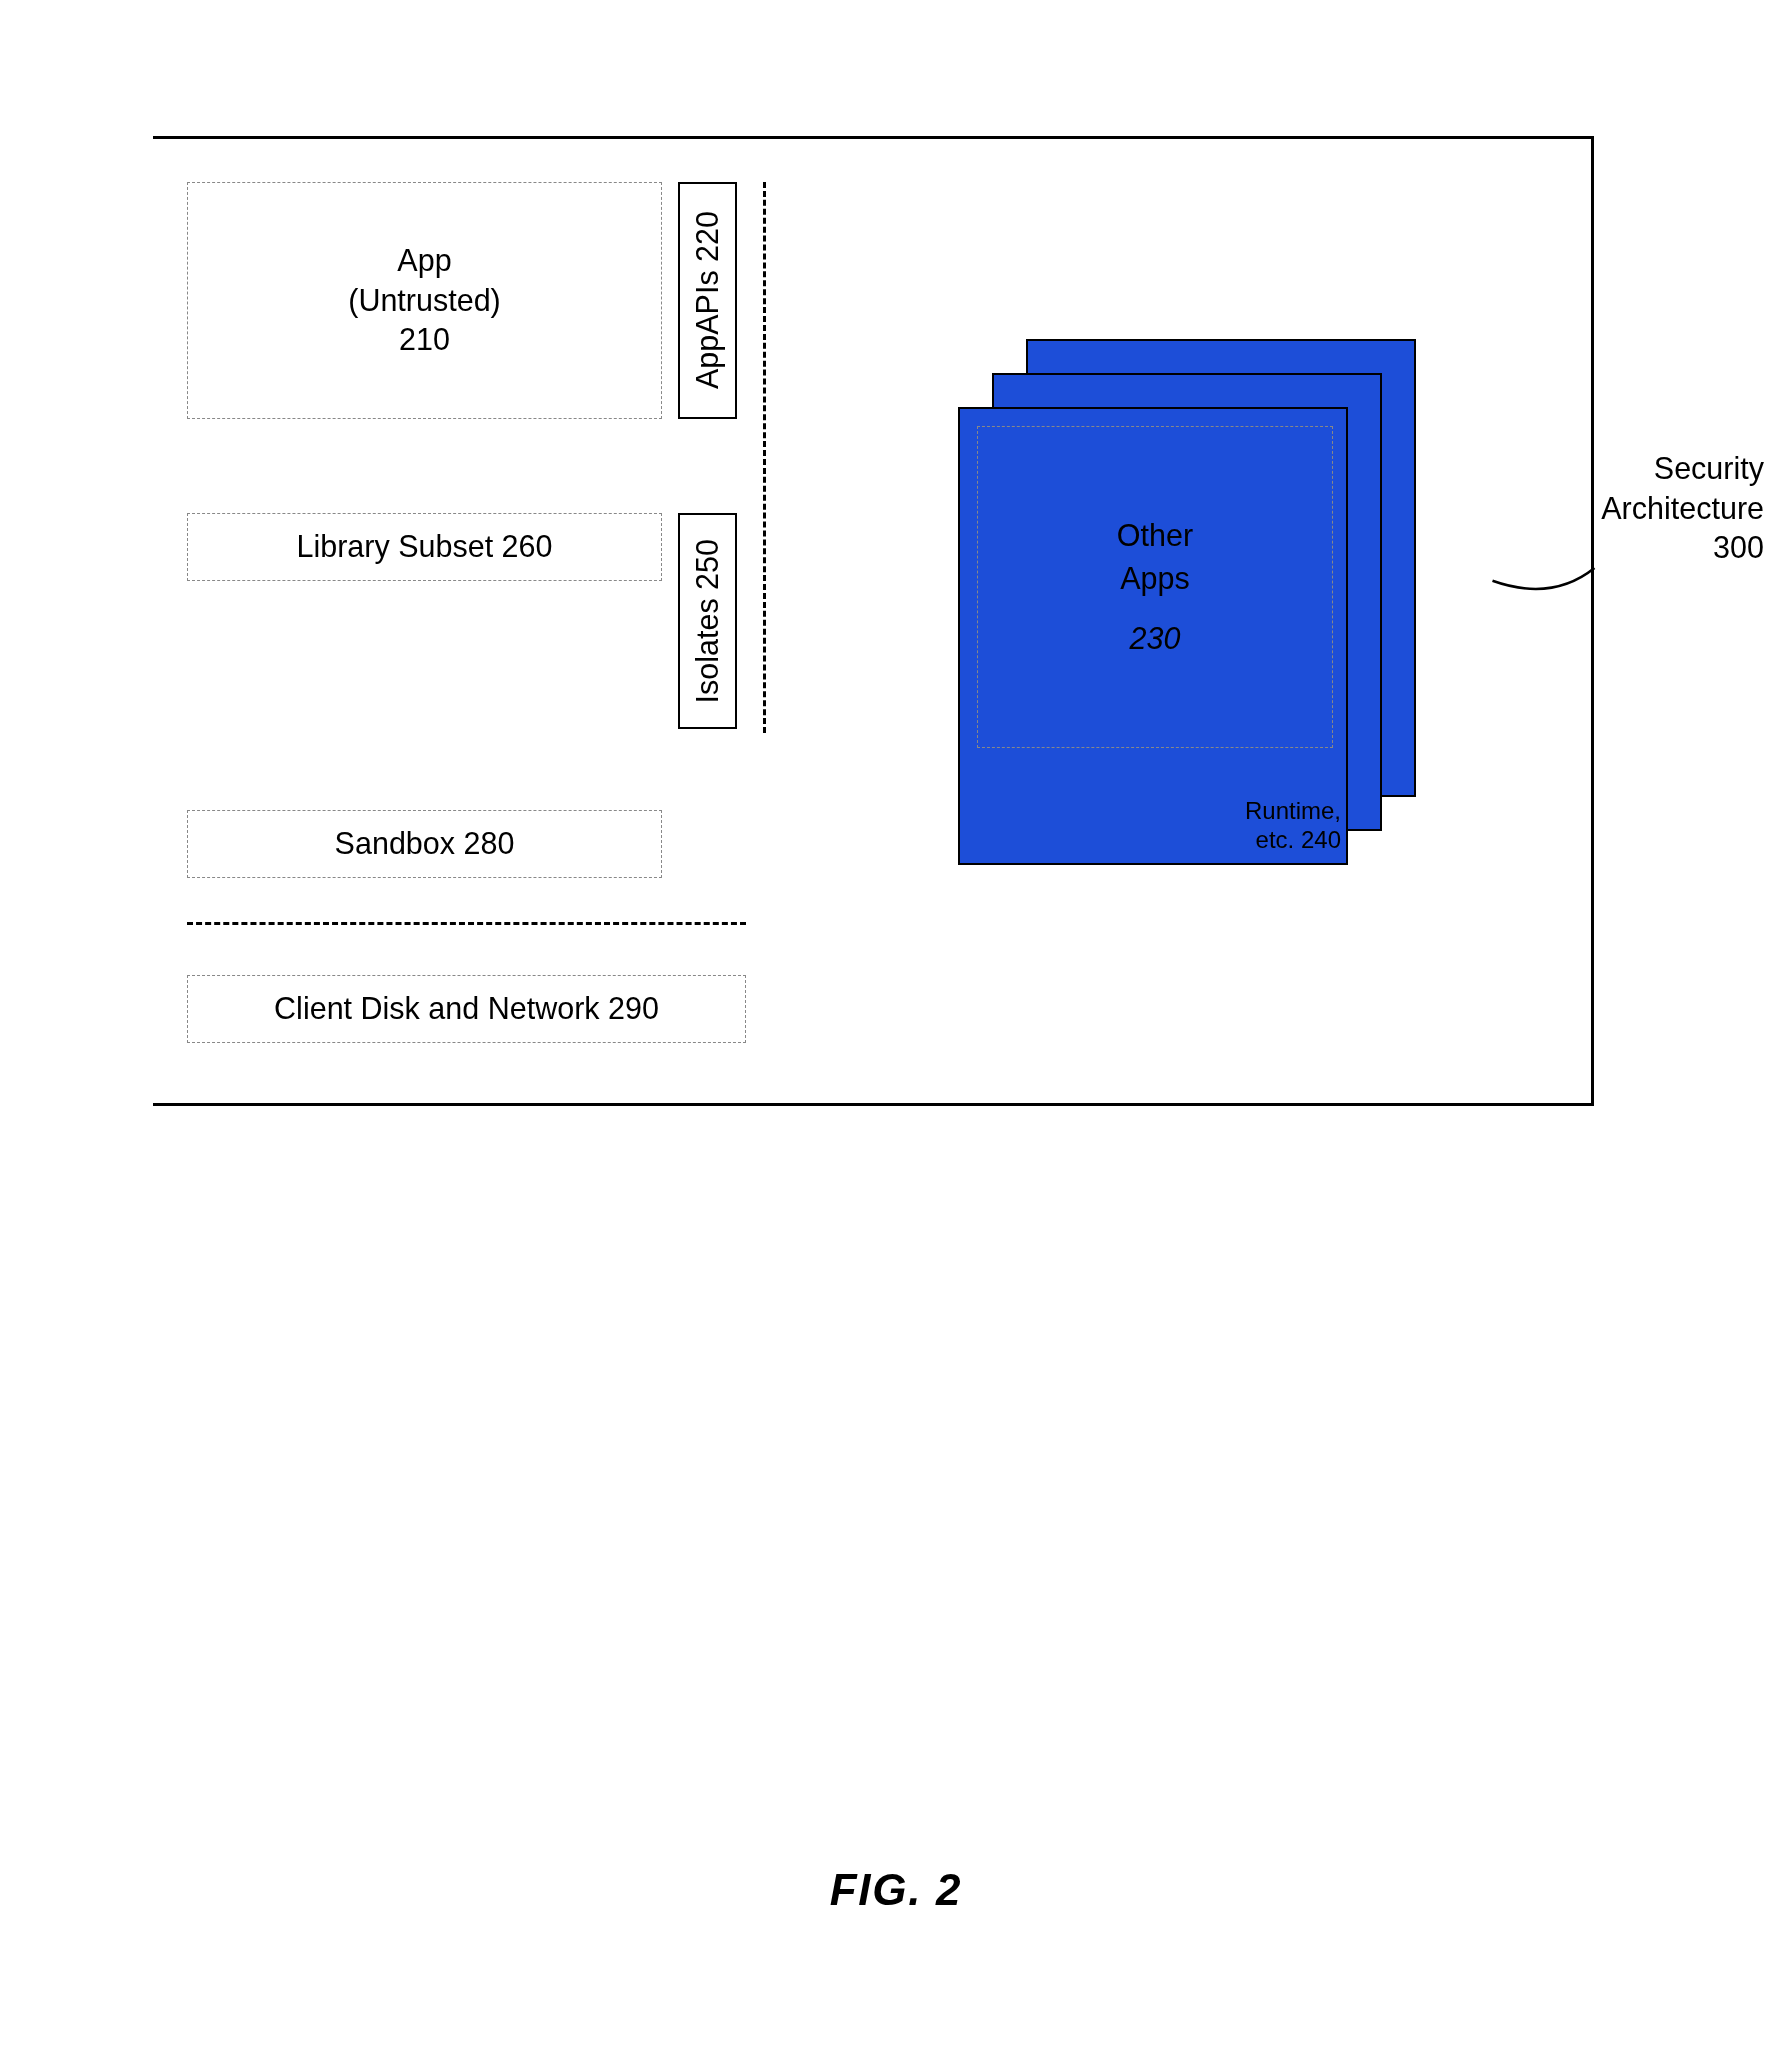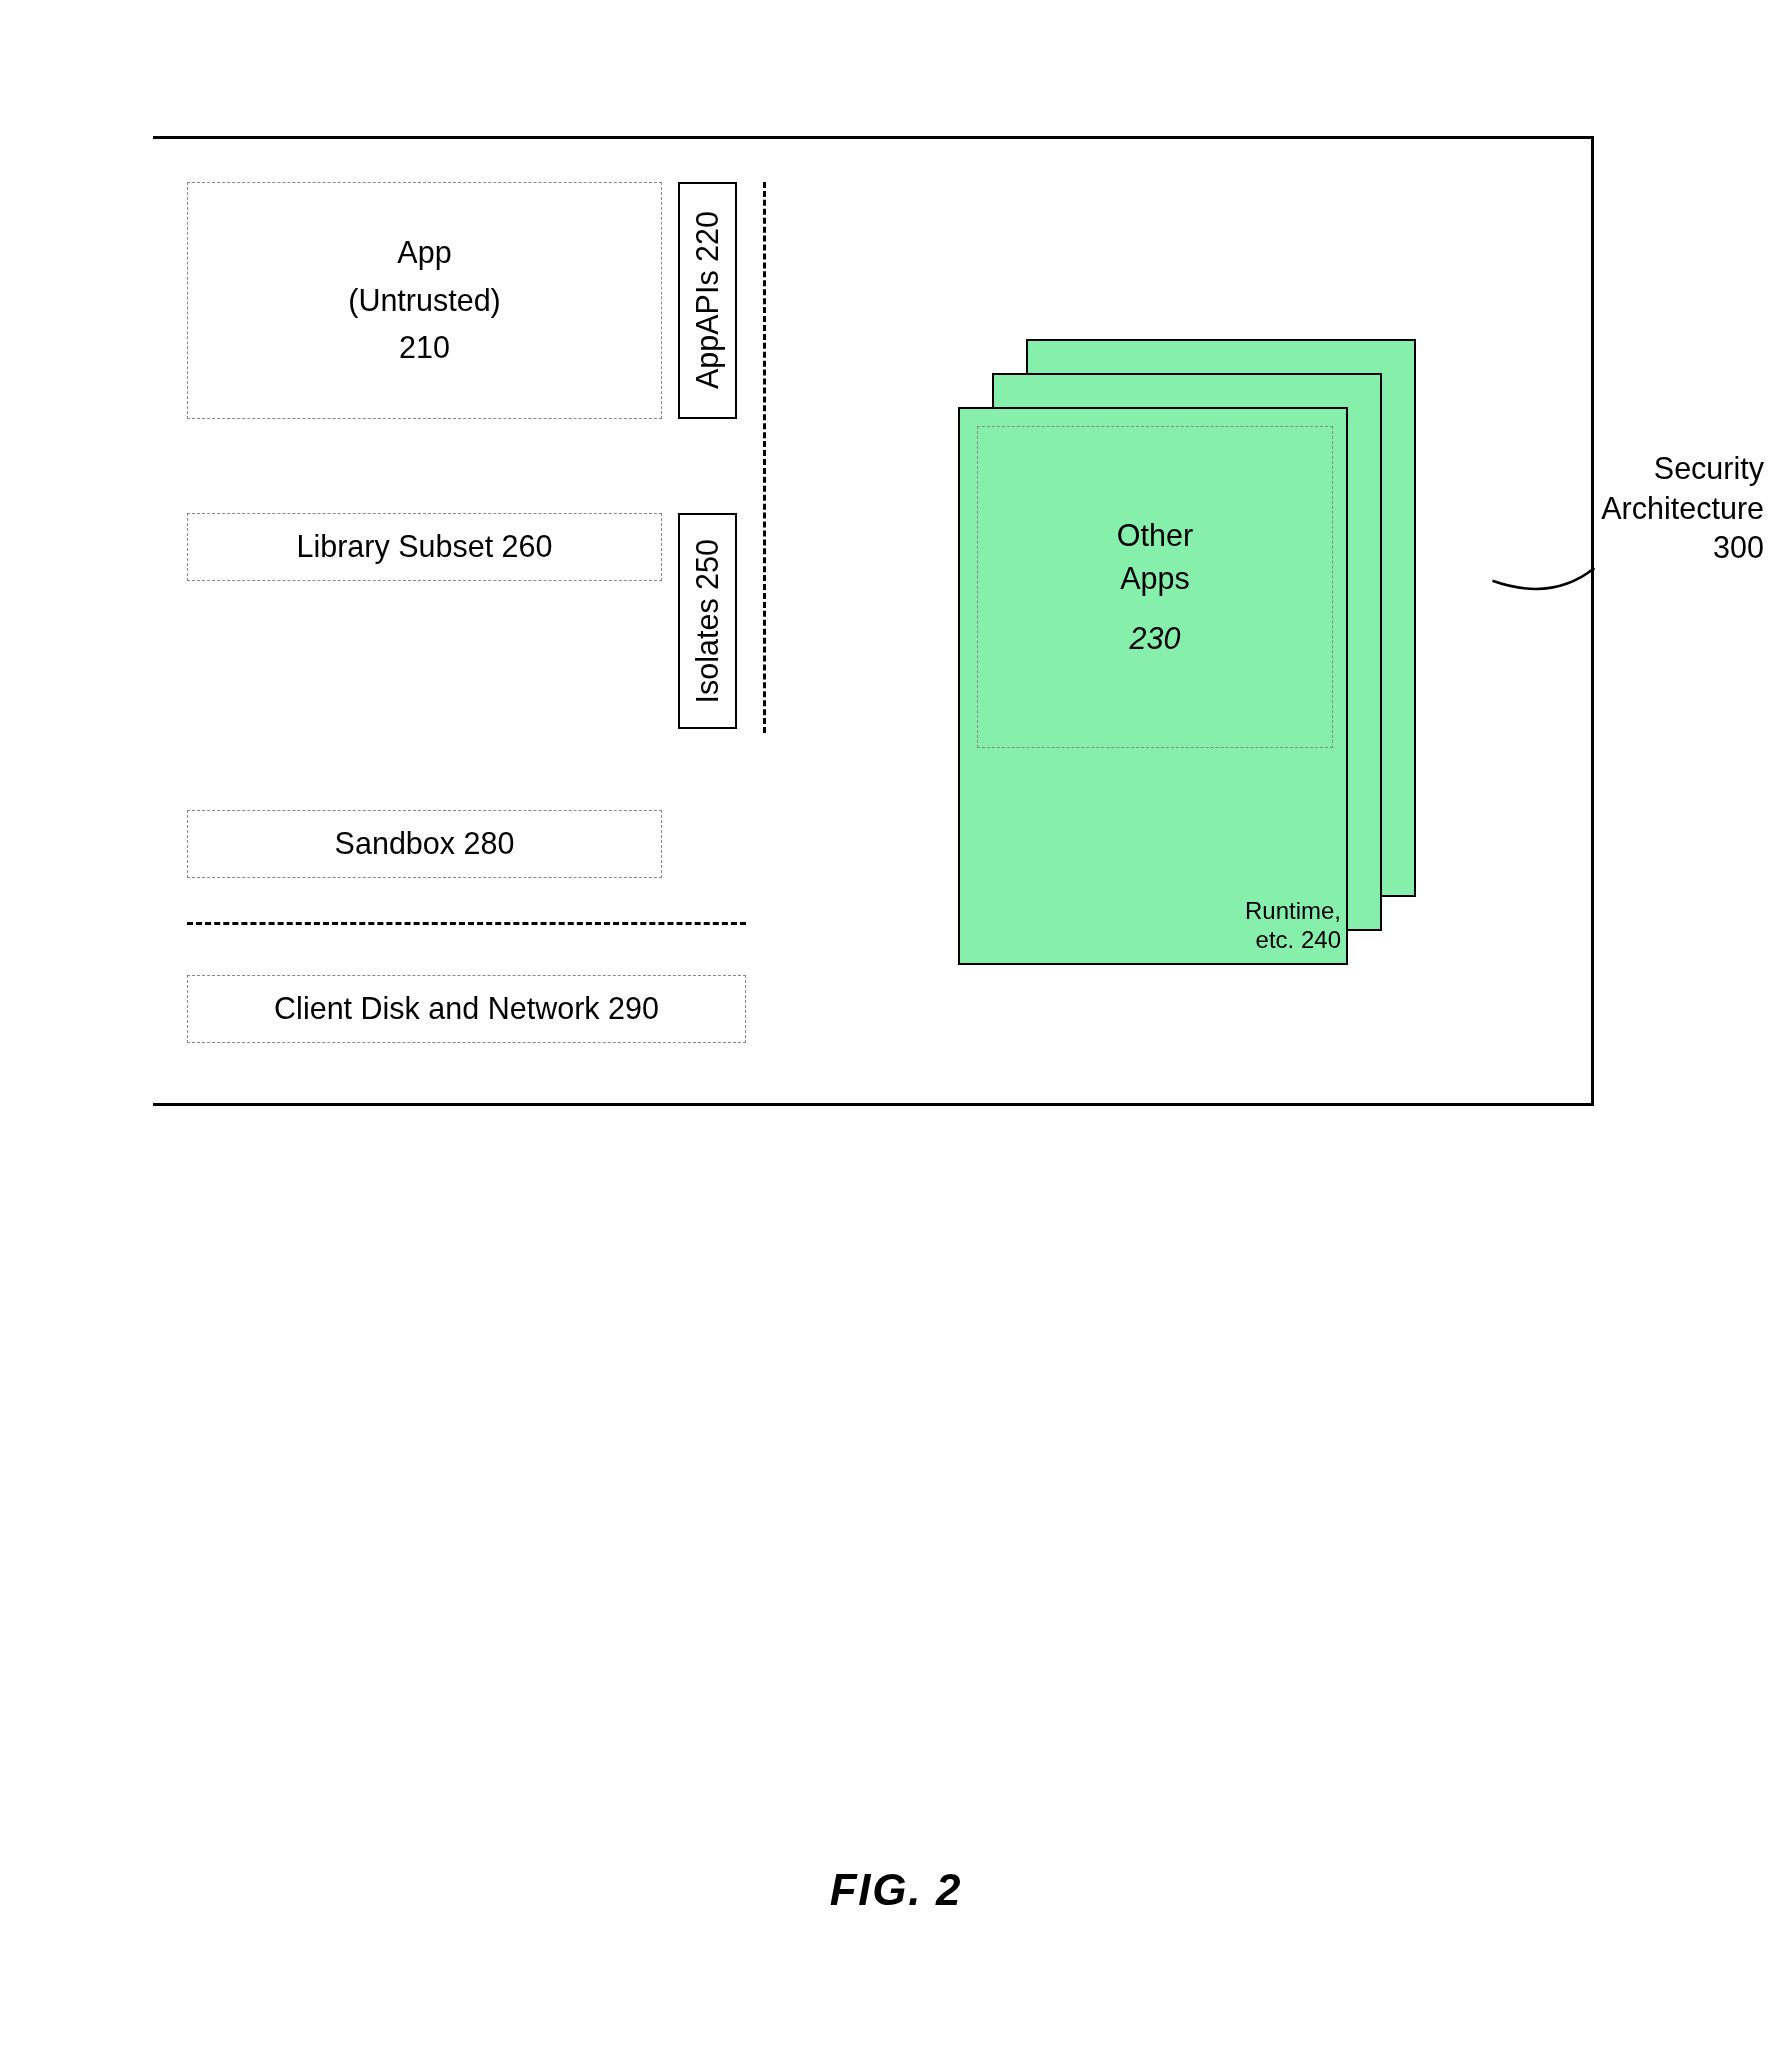--- a/index.html
+++ b/index.html
@@ -38,21 +38,20 @@
       font-size: 30.5px;
       color: #000;
       text-align: center;
       line-height: 1.3;
     }
     .app-box {
       left: 34px;
       top: 97px;
       width: 475px;
       height: 237px;
-      gap: 8px;
     }
     .vertical-box {
       position: absolute;
       border: 2.5px solid #000;
       background: #fff;
       display: flex;
       align-items: center;
       justify-content: center;
     }
     .vertical-text {
@@ -113,22 +112,22 @@
       border-left: 3.4px dashed #000;
     }
     .stack {
       position: absolute;
       left: 805px;
       top: 254px;
     }
     .stack-card {
       position: absolute;
       width: 390px;
-      height: 558px;
-      background: #86efac;
+      height: 458px;
+      background: #1d4ed8;
       border: 2.5px solid #000;
     }
     .card3 { left: 68px; top: 0; }
     .card2 { left: 34px; top: 34px; }
     .card1 { left: 0; top: 68px; }
     .otherapps-inner {
       position: absolute;
       top: 17px;
       left: 17px;
       width: 356px;

